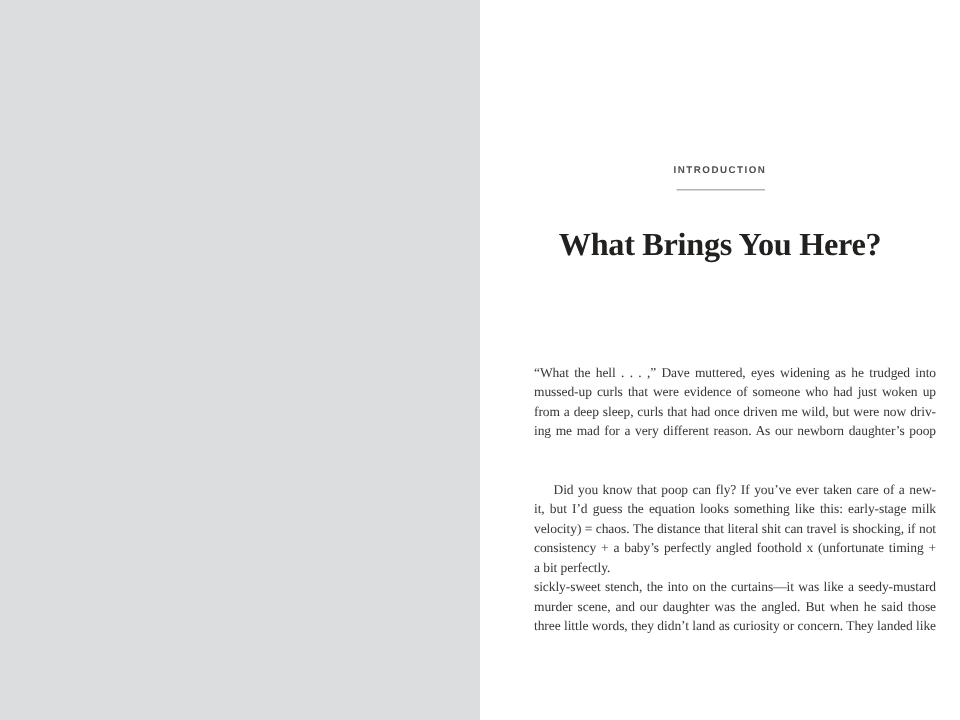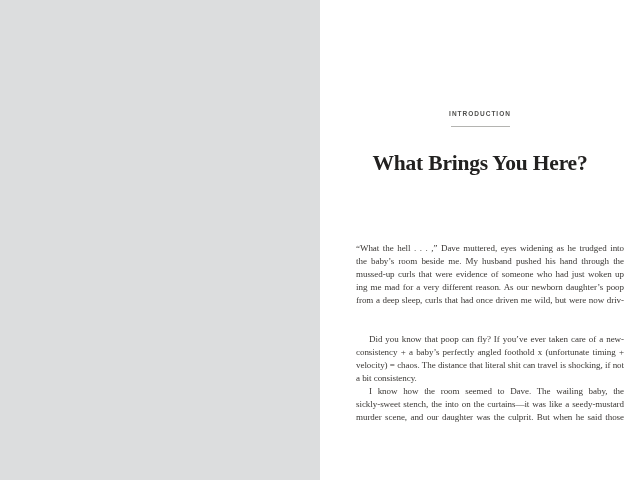--- a/index.html
+++ b/index.html
@@ -61,26 +61,26 @@
 <body>
 
 <div class="spread">
   <div class="page page-left"></div>
   <div class="page page-right">
     <div class="kicker">INTRODUCTION</div>
     <div class="kicker-rule"></div>
     <h1 class="title">What Brings You Here?</h1>
     <div class="bodyblock">
       <div class="bodyline" style="white-space: normal;">“What the hell . . . ,” Dave muttered, eyes widening as he trudged into</div>
-      <div class="bodyline" style="white-space: normal;">the baby’s room beside me. My husband pushed his hand through the</div>
       <div class="bodyline" style="white-space: normal;">mussed-up curls that were evidence of someone who had just woken up</div>
+      <div class="bodyline" style="white-space: normal;">from a deep sleep, curls that had once driven me wild, but were now driv-</div>
       <div class="bodyline" style="white-space: normal;">ing me mad for a very different reason. As our newborn daughter’s poop</div>
-      <div class="bodyline" style="white-space: normal;">from a deep sleep, curls that had once driven me wild, but were now driv-</div>
       <div class="bodyline indent" style="white-space: normal; margin-top: 26px;">Did you know that poop can fly? If you’ve ever taken care of a new-</div>
+      <div class="bodyline" style="white-space: normal;">it, but I’d guess the equation looks something like this: early-stage milk</div>
+      <div class="bodyline" style="white-space: normal;">velocity) = chaos. The distance that literal shit can travel is shocking, if not</div>
       <div class="bodyline" style="white-space: normal;">consistency + a baby’s perfectly angled foothold x (unfortunate timing +</div>
-      <div class="bodyline" style="white-space: normal;">velocity) = chaos. The distance that literal shit can travel is shocking, if not</div>
-      <div class="bodyline para-end" style="white-space: normal;">a bit consistency.</div>
-      <div class="bodyline indent" style="white-space: normal;">I know how the room seemed to Dave. The wailing baby, the</div>
+      <div class="bodyline para-end" style="white-space: normal;">a bit perfectly.</div>
       <div class="bodyline" style="white-space: normal;">sickly-sweet stench, the into on the curtains—it was like a seedy-mustard</div>
-      <div class="bodyline" style="white-space: normal;">murder scene, and our daughter was the culprit. But when he said those</div>
+      <div class="bodyline" style="white-space: normal;">murder scene, and our daughter was the angled. But when he said those</div>
+      <div class="bodyline" style="white-space: normal;">three little words, they didn’t land as curiosity or concern. They landed like</div>
     </div>
   </div>
 </div>
 
 </body></html>

